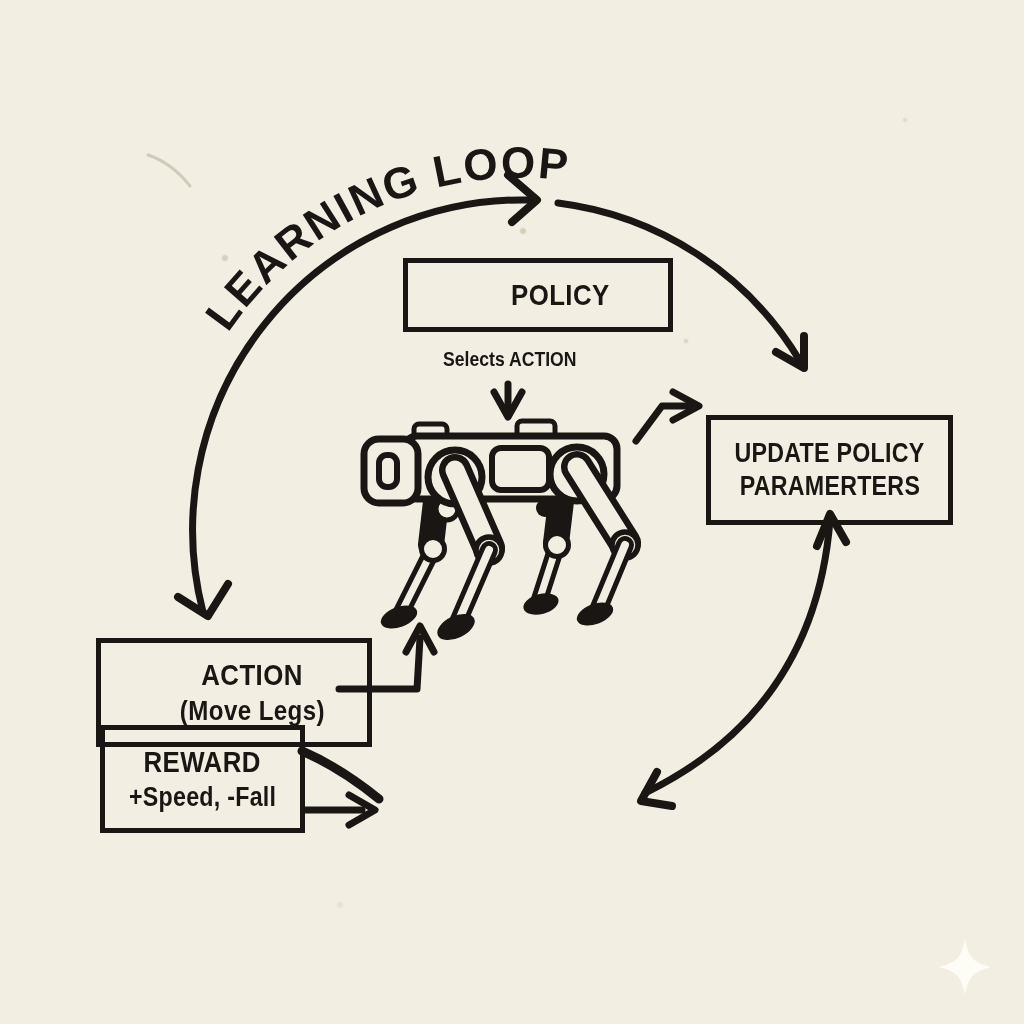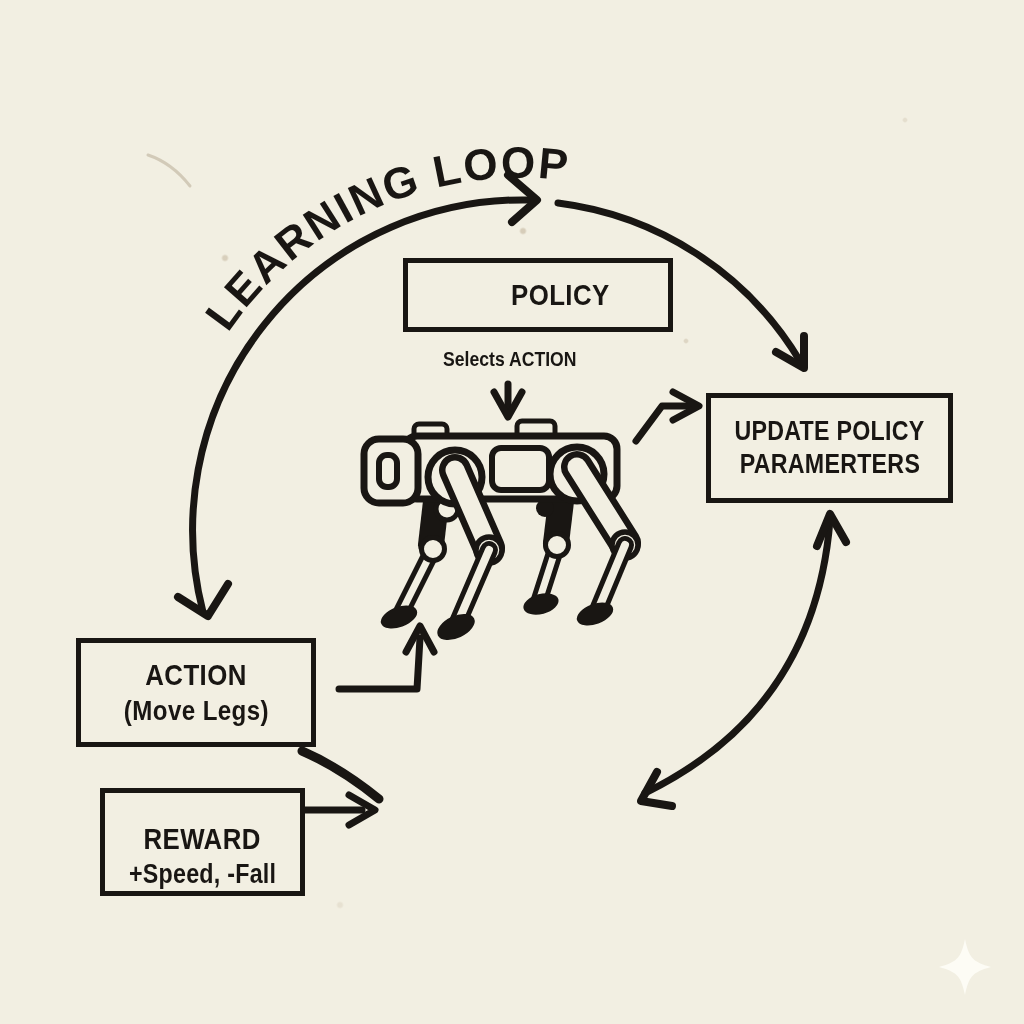--- a/index.html
+++ b/index.html
@@ -132,29 +132,29 @@
   </svg>
 
   <div class="node" style="left:403px;top:258px;width:215px;height:64px;padding-left:45px;">
     <span class="t30">POLICY</span>
   </div>
 
   <div class="free-label">
     <span>Selects ACTION</span>
   </div>
 
-  <div class="node" style="left:706px;top:393px;width:237px;height:100px;text-align:center;">
+  <div class="node" style="left:706px;top:415px;width:237px;height:100px;text-align:center;">
     <span class="t27">UPDATE POLICY</span>
     <span class="t27">PARAMERTERS</span>
   </div>
 
-  <div class="node" style="left:76px;top:638px;width:230px;height:99px;">
+  <div class="node" style="left:96px;top:638px;width:230px;height:99px;padding-left:36px;">
     <span class="t30">ACTION</span>
     <span class="t28">(Move Legs)</span>
   </div>
 
-  <div class="node" style="left:100px;top:788px;width:195px;height:98px;justify-content:flex-end;">
+  <div class="node" style="left:100px;top:725px;width:195px;height:98px;">
     <span class="t30">REWARD</span>
     <span class="t27">+Speed, -Fall</span>
   </div>
 
 
 </div>
 
 </body></html>

